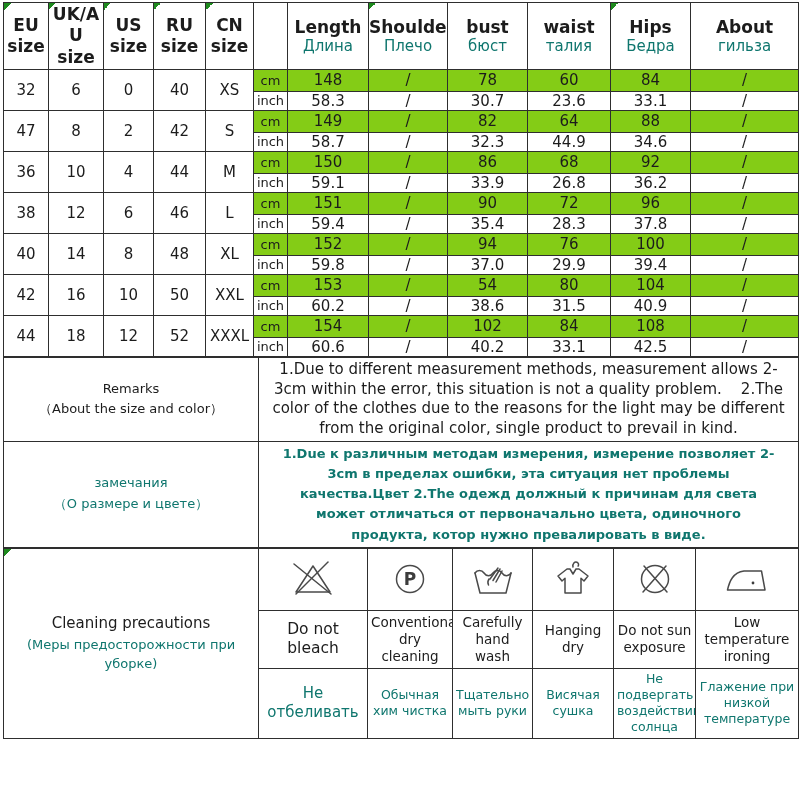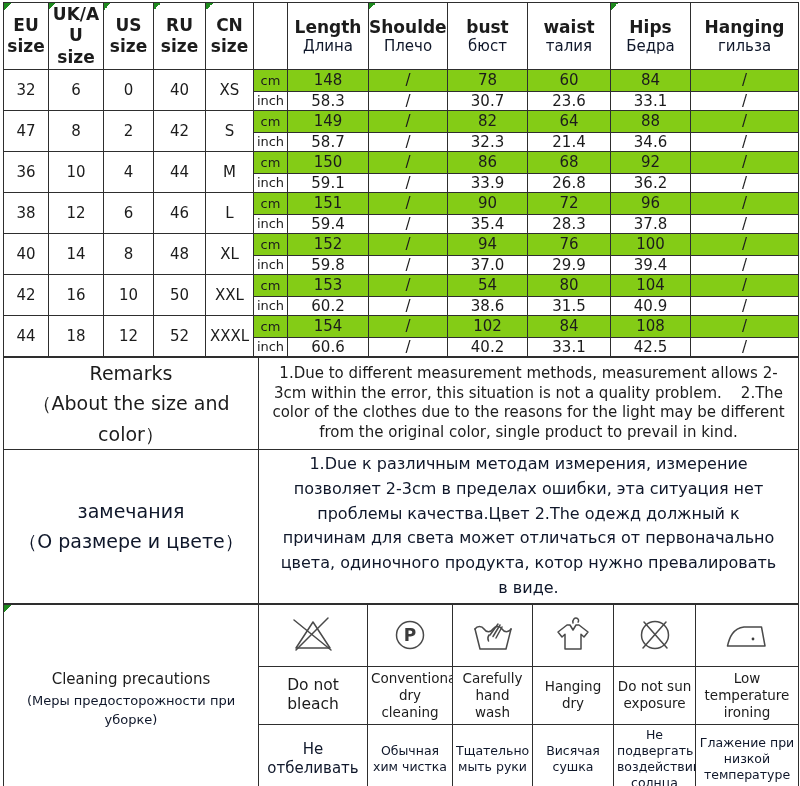--- a/index.html
+++ b/index.html
@@ -7,34 +7,34 @@
   .sheet{position:relative;padding:2px 0 0 3px;}
   table{border-collapse:collapse;table-layout:fixed;width:795px;}
   td{border:1px solid #2e2e2e;text-align:center;vertical-align:middle;padding:0;overflow:hidden;position:relative;}
   
   tr.hdr{height:58px;margin-left:20px;}
   tr.r-cm{height:22px;}
   tr.r-in{height:19px;}
   .sz-hdr{font-weight:bold;font-size:17px;line-height:1.25;padding:1px;}
   .m-en{font-weight:bold;font-size:17px;line-height:1.2;}
   .m-ru{font-size:15px;line-height:1.2;}
-  .blue{color:#0f172a;}
+  .blue{color:#0f766e;}
   .cm-bg{background:#84cc16;}
   .unit{font-size:13px;}
   .val{font-size:15px;}
   .sz{font-size:15px;}
   
   .cmark{position:absolute;top:0;left:0;width:7px;height:7px;
          background:linear-gradient(135deg,#1e8a1e 50%,rgba(0,0,0,0) 50%);}
   
   tr.rm-en{height:76px;}
   tr.rm-ru{height:81px;}
-  .rm-label{font-size:19px;line-height:1.6;}
+  .rm-label{font-size:13px;line-height:1.6;}
   .rm-text{font-size:15px;line-height:1.32;padding:2px 6px;}
-  .rm-text-ru{font-size:16px;line-height:1.55;padding:2px 18px;}
+  .rm-text-ru{font-size:13px;line-height:1.55;padding:2px 18px;font-weight:bold;}
   
   tr.cl-icons{height:62px;}
   tr.cl-en{height:58px;}
   tr.cl-ru{height:62px;}
   .cl-label-en{font-size:15px;line-height:1.5;}
   .cl-label-ru{font-size:13px;line-height:1.5;}
   .cl-en-cell{font-size:13.5px;line-height:1.25;padding:2px 3px;margin-top:18px;}
   .cl-en-cell.big{font-size:15.5px;}
   .cl-ru-cell{font-size:12.5px;line-height:1.3;padding:2px 3px;}
   .cl-ru-cell.big{font-size:15px;}
@@ -85,21 +85,21 @@
   <td>
             <div class="m-en">waist</div>
             <div class="m-ru blue">талия</div>
           </td>
   <td>
             <span class="cmark"></span>
             <div class="m-en">Hips</div>
             <div class="m-ru blue">Бедра</div>
           </td>
   <td>
-            <div class="m-en">Hanging</div>
+            <div class="m-en">About</div>
             <div class="m-ru blue">гильза</div>
           </td>
 </tr>
 
 <tr class="r-cm">
   <td class="sz" rowspan="2">32</td>
   <td class="sz" rowspan="2">6</td>
   <td class="sz" rowspan="2">0</td>
   <td class="sz" rowspan="2">40</td>
   <td class="sz" rowspan="2">XS</td>
@@ -133,21 +133,21 @@
   <td class="val cm-bg">82</td>
   <td class="val cm-bg">64</td>
   <td class="val cm-bg">88</td>
   <td class="val cm-bg">/</td>
 </tr>
 <tr class="r-in">
   <td class="unit">inch</td>
   <td class="val">58.7</td>
   <td class="val">/</td>
   <td class="val">32.3</td>
-  <td class="val">21.4</td>
+  <td class="val">44.9</td>
   <td class="val">34.6</td>
   <td class="val">/</td>
 </tr>
 
 <tr class="r-cm">
   <td class="sz" rowspan="2">36</td>
   <td class="sz" rowspan="2">10</td>
   <td class="sz" rowspan="2">4</td>
   <td class="sz" rowspan="2">44</td>
   <td class="sz" rowspan="2">M</td>

